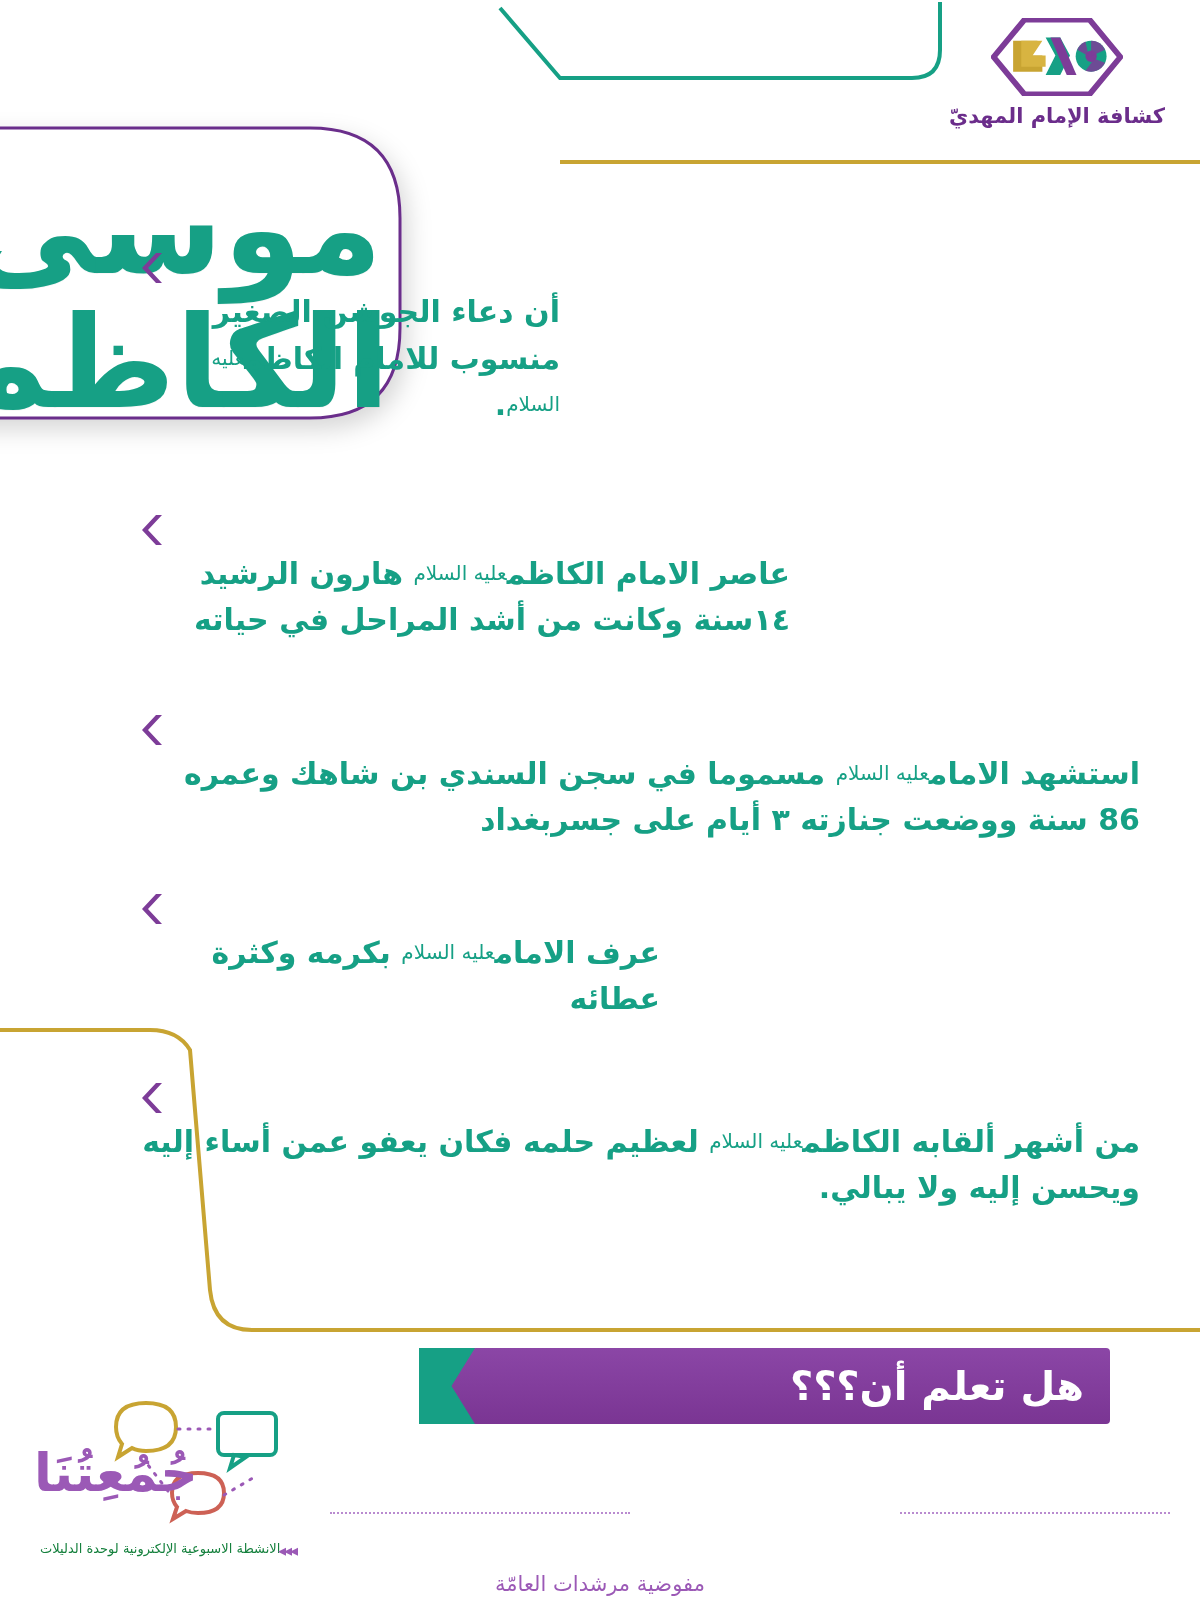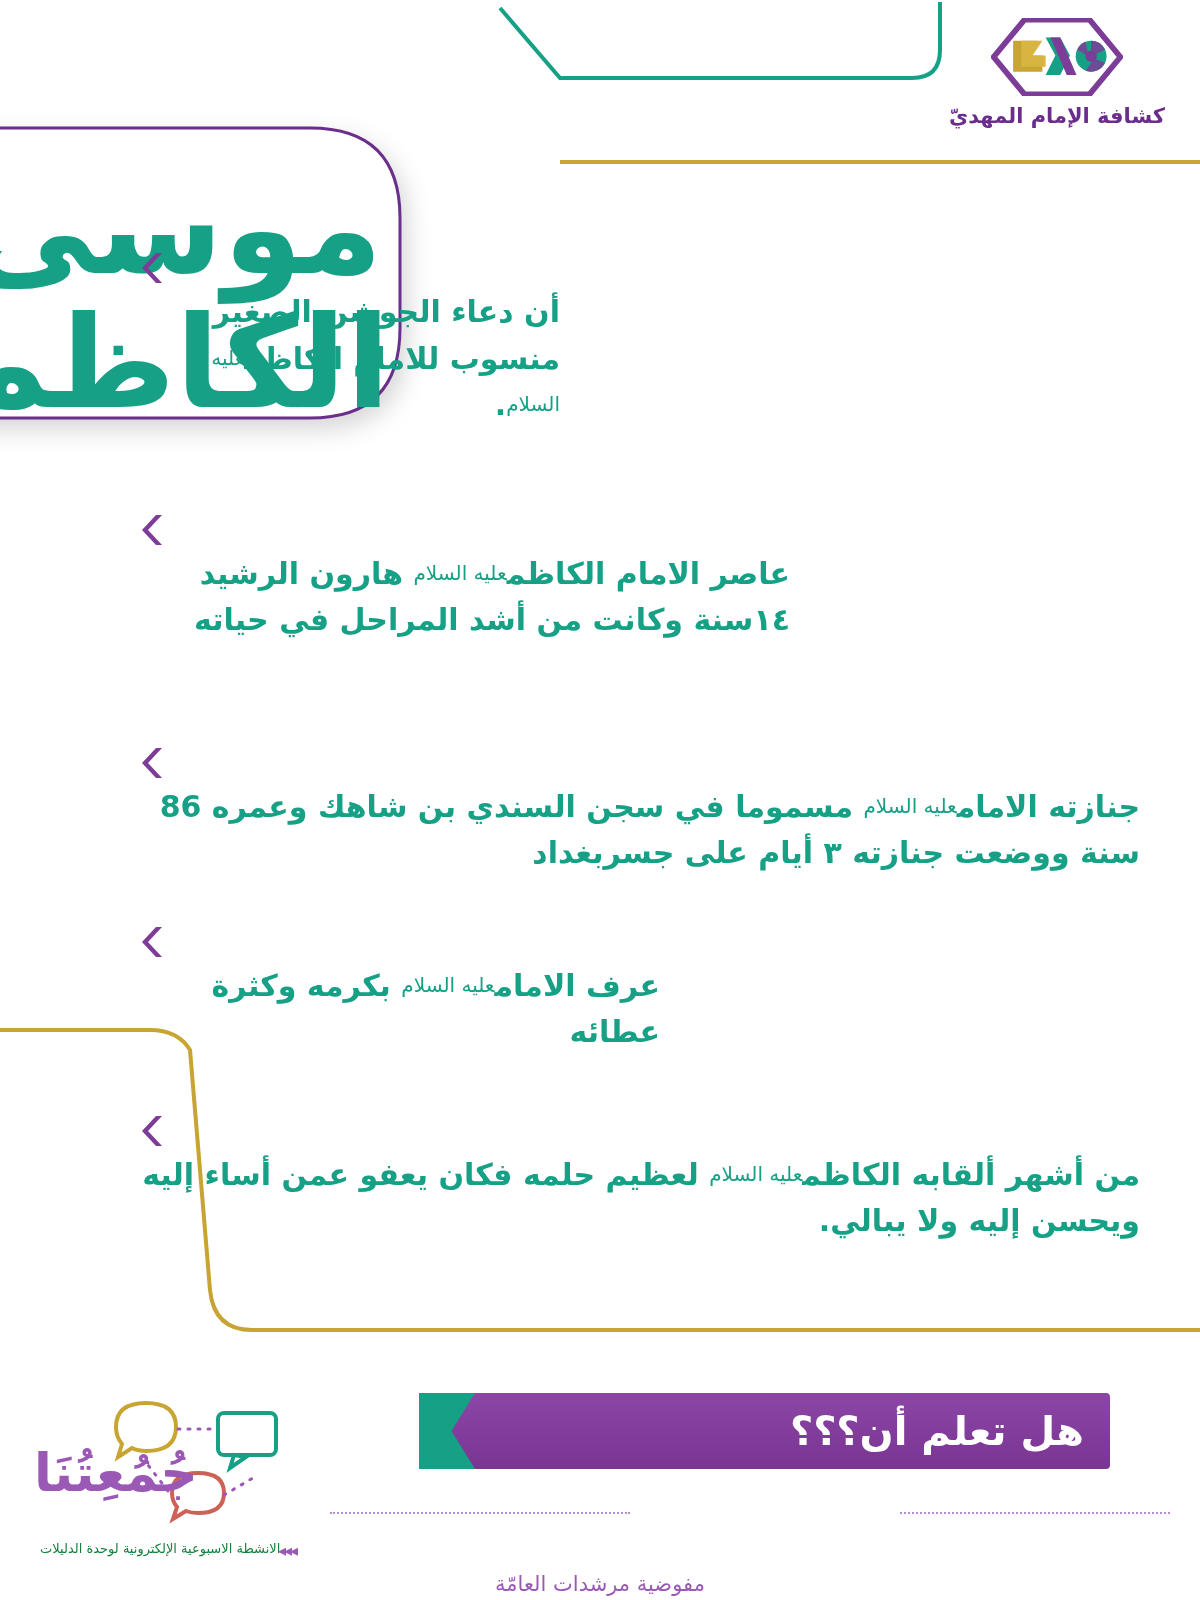--- a/index.html
+++ b/index.html
@@ -122,34 +122,34 @@
   }
   .sa {
     font-size: 20px;
     color: #16a085;
     font-weight: normal;
     vertical-align: 4px;
   }
 
   
   .fact.f0 { margin-top: 0px; margin-bottom: 78px; }
-  .fact.f1 { margin-bottom: 96px; }
+  .fact.f1 { margin-bottom: 63px; }
   .fact.f2 { margin-bottom: 42px; }
   .fact.f3 { margin-bottom: 52px; }
   .fact.f4 { margin-bottom: 0; }
 
   .fact.f0 .fact-text { max-width: 420px; margin-right: auto; }
   .fact.f1 .fact-text { max-width: 650px; margin-right: auto; }
   .fact.f3 .fact-text { max-width: 520px; margin-right: auto; }
 
   
   .banner {
     position: absolute;
     left: 420px;
-    top: 1393px;
+    top: 1348px;
     width: 690px;
     height: 76px;
   }
   .banner-bg {
     position: absolute;
     inset: 0;
     background: #7d3c98;
     background: linear-gradient(180deg,#8b46a6 0%, #7a3593 100%);
     border-radius: 4px;
   }
@@ -307,21 +307,21 @@
       </div>
     </div>
 
     <div class="fact f2">
       <div class="fact-marker">
         <svg class="chev" viewBox="0 0 26 34">
           <path d="M22,2 L8,17 L22,32 L16,32 L2,17 L16,2 Z" fill="#7d3c98"></path>
         </svg>
       </div>
       <div class="fact-text">
-        <span>جنازته الامام</span><span class="sa">عليه السلام</span><span> مسموما في سجن السندي بن شاهك وعمره 86 سنة ووضعت جنازته ٣ أيام على جسربغداد</span>
+        <span>استشهد الامام</span><span class="sa">عليه السلام</span><span> مسموما في سجن السندي بن شاهك وعمره 86 سنة ووضعت جنازته ٣ أيام على جسربغداد</span>
       </div>
     </div>
 
     <div class="fact f3">
       <div class="fact-marker">
         <svg class="chev" viewBox="0 0 26 34">
           <path d="M22,2 L8,17 L22,32 L16,32 L2,17 L16,2 Z" fill="#7d3c98"></path>
         </svg>
       </div>
       <div class="fact-text">

